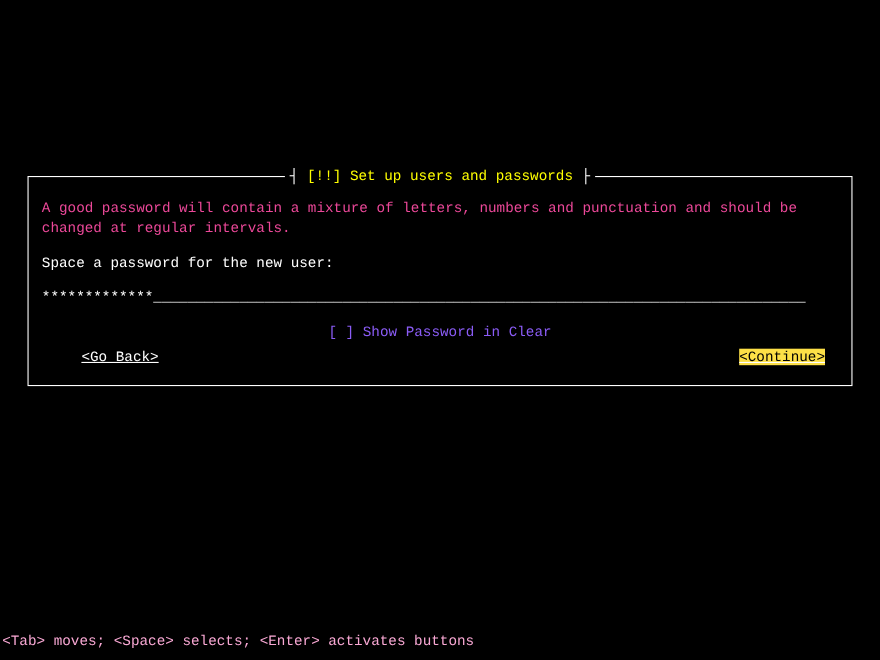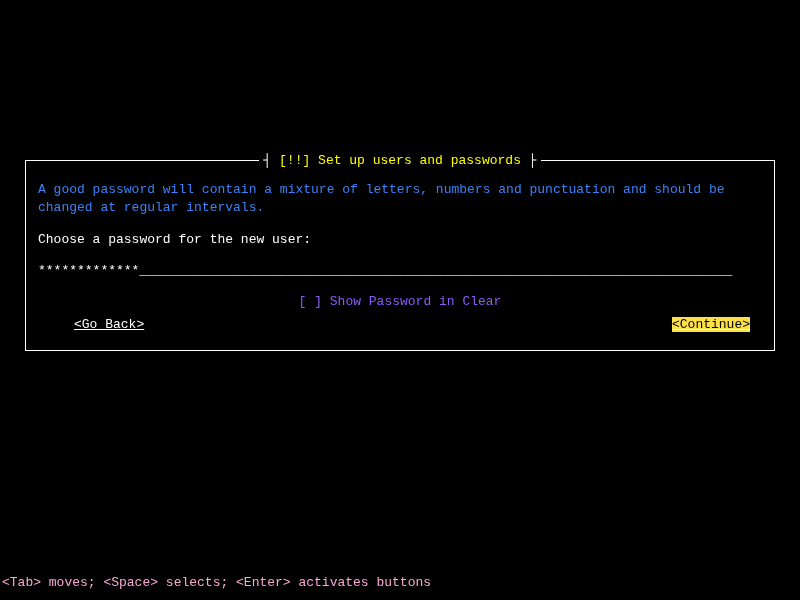--- a/index.html
+++ b/index.html
@@ -37,21 +37,21 @@
       background: #000000;
       padding: 0 4px;
     }
     .title-bracket {
       color: #ffffff;
     }
     .title-text {
       color: #ffff00;
     }
     .description {
-      color: #3b82f6;
+      color: #ec4899;
       margin-top: 6px;
       margin-bottom: 16px;
       line-height: 1.35;
     }
     .prompt {
       color: #ffffff;
       margin-bottom: 16px;
     }
     .password-row {
       color: #ffffff;
@@ -97,21 +97,21 @@
 
 <div class="dialog">
   <div class="title-container">
     <span class="title-wrap">
       <span class="title-bracket">┤ </span><span class="title-text">[!!]</span><span class="title-text"> </span><span class="title-text">Set up users and passwords</span><span class="title-bracket"> ├</span>
     </span>
   </div>
 
   <div class="description">A good password will contain a mixture of letters, numbers and punctuation and should be changed at regular intervals.</div>
 
-  <div class="prompt">Choose a password for the new user:</div>
+  <div class="prompt">Space a password for the new user:</div>
 
   <div class="password-row"><span class="password-value">*************</span><span class="password-fill">____________________________________________________________________________</span></div>
 
   <div class="checkbox-row"><span>[ ]</span> <span>Show Password in Clear</span></div>
 
   <div class="button-row">
     <span class="go-back">&lt;Go Back&gt;</span>
     <span class="continue">&lt;Continue&gt;</span>
   </div>
 </div>

